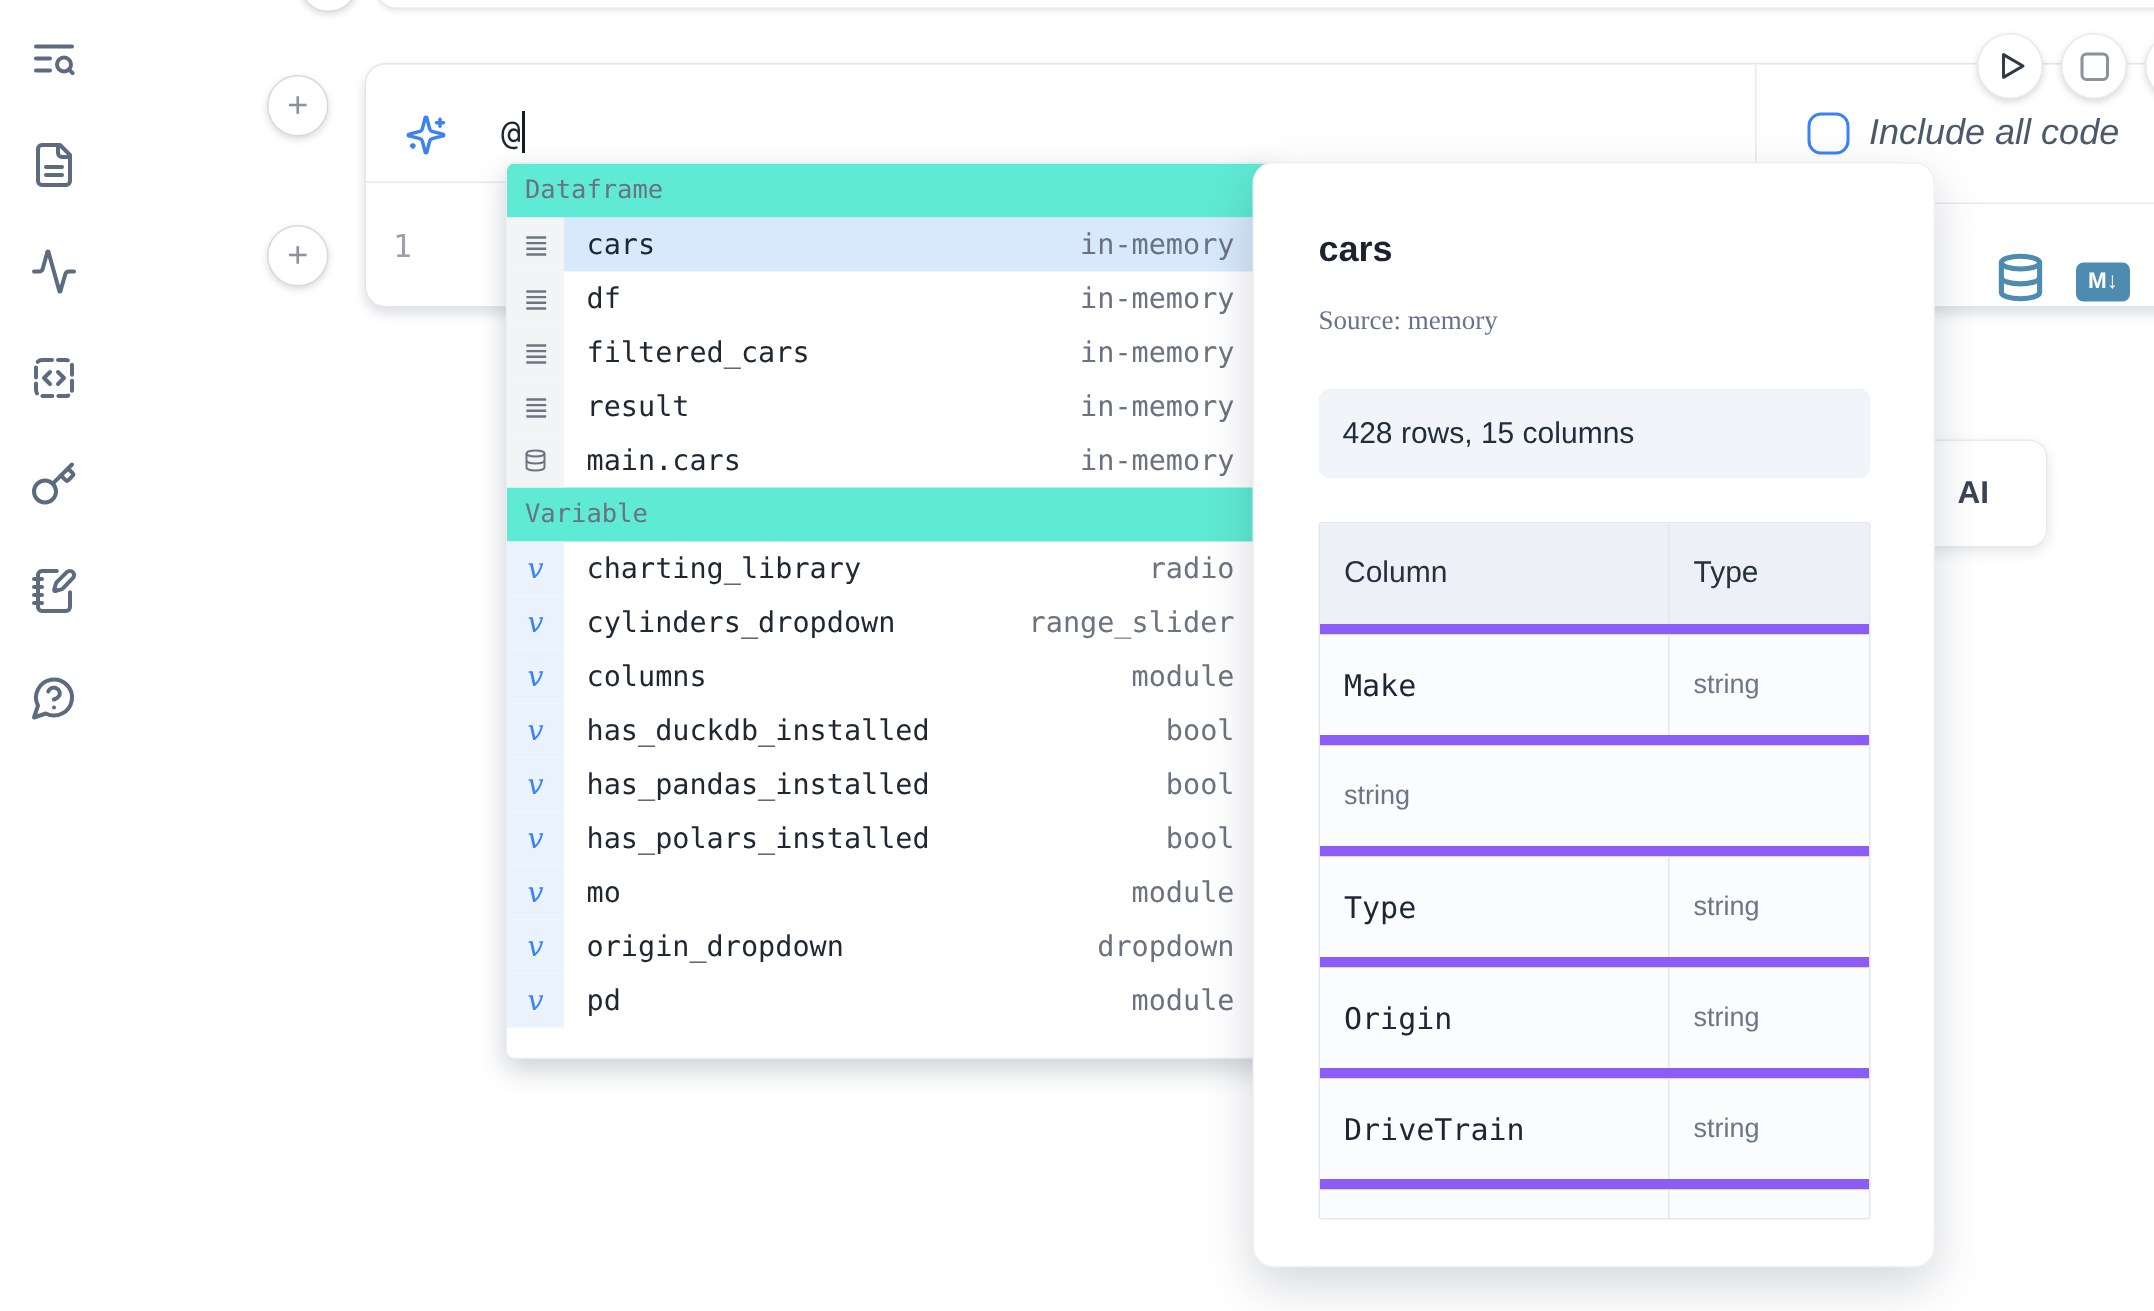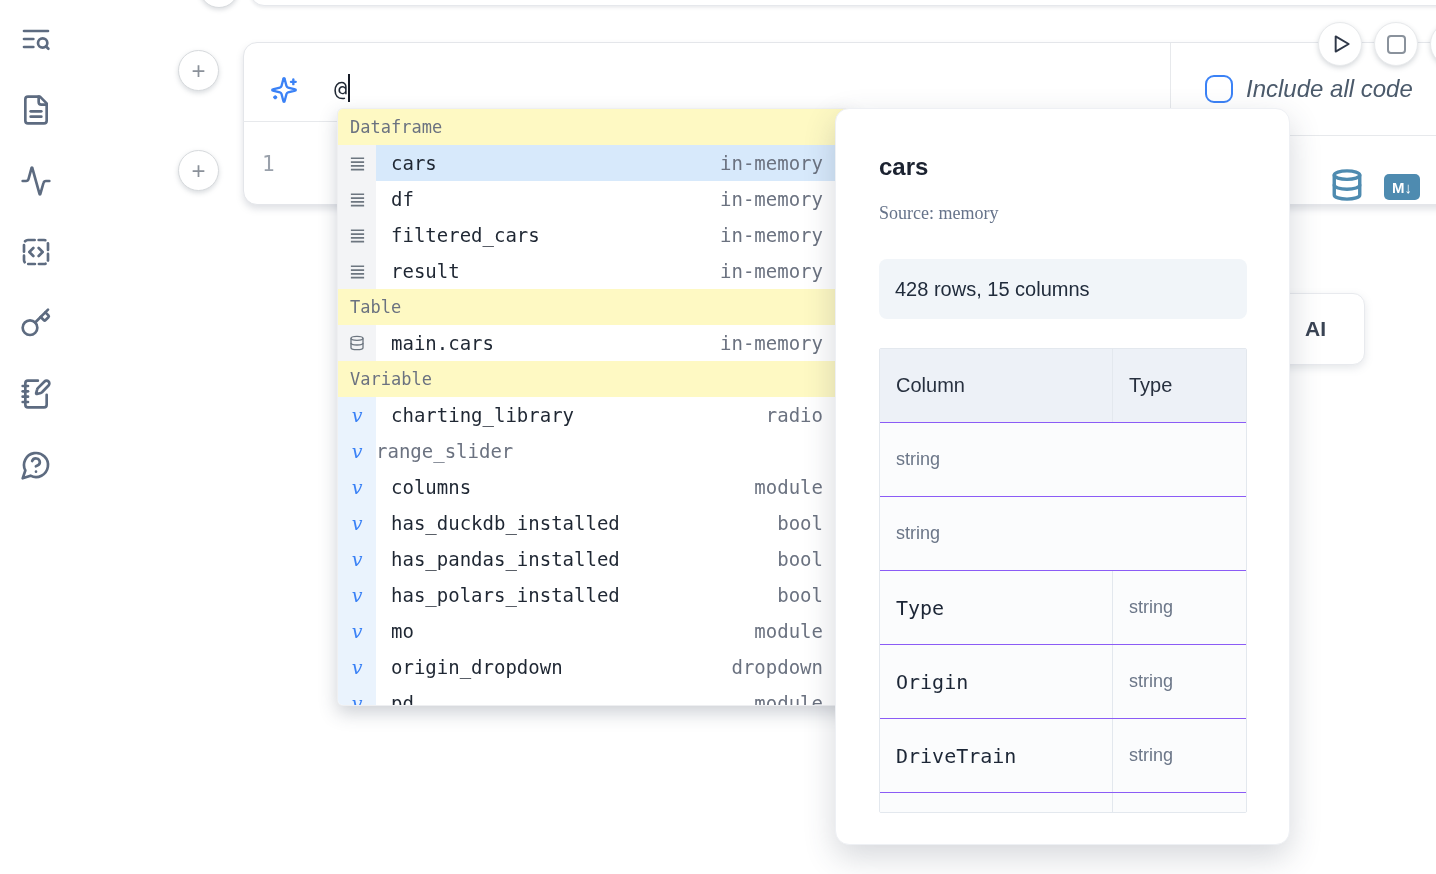--- a/index.html
+++ b/index.html
@@ -67,21 +67,21 @@
     z-index:4; display:flex; align-items:center; justify-content:flex-end; padding-right:38px;
     gap:9px; cursor:pointer; }
   .ai-btn .stem { width:4px; height:20px; background:#3a4454; }
   .ai-btn .frag { font-size:21px; font-weight:bold; color:#3a4454;margin-left:32px; }
 
   
   .completion { position:absolute; left:337px; top:108px; width:515px; height:598px;
     background:#fff; border:1px solid rgba(20,30,50,.07); border-radius:6px;
     box-shadow:0 7px 18px rgba(60,70,90,.25); overflow:hidden; z-index:5;
     font-family:"DejaVu Sans Mono", monospace; }
-  .cm-header { height:36px; line-height:36px; background:#fef9c3; color:#6b7280;
+  .cm-header { height:36px; line-height:36px; background:#5eead4; color:#6b7280;
     font-size:17px; padding-left:12px; }
   .cm-row { height:36px; display:flex; align-items:stretch; cursor:pointer; }
   .cm-gutter { width:38px; flex:none; display:flex; align-items:center; justify-content:center; background:#f3f4f6; }
   .cm-gutter.var { background:#eaf3fd; }
   .cm-content { flex:1; display:flex; align-items:center; min-width:0; }
   .cm-row.selected .cm-content { background:#d7e9fb; }
   .cm-name { font-size:19px; color:#1f2733; padding-left:15px; flex:1; white-space:nowrap; }
   .cm-detail { font-size:19px; color:#6b7280; padding-right:28px; white-space:nowrap; }
   .var-glyph { font-family:"DejaVu Serif", serif; font-style:italic; font-size:19px; color:#3b82f6; }
 
@@ -89,21 +89,21 @@
   .preview { position:absolute; left:835px; top:108px; width:455px; height:737px;
     background:#fff; border:1px solid #eef0f4; border-radius:14px;
     box-shadow:0 12px 32px rgba(50,60,80,.2); z-index:6; }
   .pv-title { position:absolute; left:43px; top:44px; font-size:24px; font-weight:bold; color:#1b2230; }
   .pv-source { position:absolute; left:43px; top:94px; font-size:18px; color:#66738a;font-family:Liberation Serif, serif; }
   .pv-pill { position:absolute; left:43px; top:150px; width:368px; height:60px; background:#f1f5f9;
     border-radius:8px; display:flex; align-items:center; padding-left:16px;
     font-size:20px; color:#212c3c; }
   .pv-table { position:absolute; left:43px; top:239px; width:368px; height:465px; overflow:hidden;
     border:1px solid #e3e8ee; border-radius:2px; }
-  .pv-tr { display:flex; height:74px; border-bottom:1px solid #8b5cf6; background:#fbfcfd; }
+  .pv-tr { display:flex; height:74px; border-bottom:7px solid #8b5cf6; background:#fbfcfd; }
   .pv-tr.head { background:#edf1f7; }
   .pv-td-col { width:233px; border-right:1px solid #e3e8ee; display:flex; align-items:center; padding-left:16px; }
   .pv-td-type { flex:1; display:flex; align-items:center; padding-left:16px; }
   .pv-tr.head .pv-td-col, .pv-tr.head .pv-td-type { font-size:20px; color:#27303f; font-family:"Liberation Sans",sans-serif; }
   .pv-col-name { font-family:"DejaVu Sans Mono", monospace; font-size:20px; color:#1c2636; }
   .pv-col-type { font-size:18px; color:#6b7688; }
 </style>
 </head>
 <body>
 
@@ -265,21 +265,20 @@
         <div class="cm-gutter">
           <svg width="17" height="17" viewBox="0 0 18 18" fill="none" stroke="#6d7680" stroke-width="1.7">
             <path d="M2 3.5h14M2 7.5h14M2 11.5h14M2 15.5h14"></path>
           </svg>
         </div>
         <div class="cm-content">
           <span class="cm-name">result</span>
           <span class="cm-detail">in-memory</span>
         </div>
       </div>
-      <div class="cm-header">Table</div>
       <div class="cm-row">
         <div class="cm-gutter">
           <svg width="16" height="16" viewBox="0 0 24 24" fill="none" stroke="#6d7680" stroke-width="2">
             <ellipse cx="12" cy="5" rx="9" ry="3"></ellipse>
             <path d="M3 5v14a9 3 0 0 0 18 0V5"></path>
             <path d="M3 12a9 3 0 0 0 18 0"></path>
           </svg>
         </div>
         <div class="cm-content">
           <span class="cm-name">main.cars</span>
@@ -294,20 +293,21 @@
         <div class="cm-content">
           <span class="cm-name">charting_library</span>
           <span class="cm-detail">radio</span>
         </div>
       </div>
       <div class="cm-row">
         <div class="cm-gutter var">
           <span class="var-glyph">v</span>
         </div>
         <div class="cm-content">
+          <span class="cm-name">cylinders_dropdown</span>
           <span class="cm-detail">range_slider</span>
         </div>
       </div>
       <div class="cm-row">
         <div class="cm-gutter var">
           <span class="var-glyph">v</span>
         </div>
         <div class="cm-content">
           <span class="cm-name">columns</span>
           <span class="cm-detail">module</span>
@@ -372,20 +372,23 @@
   <div class="preview">
     <div class="pv-title">cars</div>
     <div class="pv-source">Source: memory</div>
     <div class="pv-pill">428 rows, 15 columns</div>
     <div class="pv-table" id="schema-table">
         <div class="pv-tr head">
           <div class="pv-td-col">Column</div>
           <div class="pv-td-type">Type</div>
         </div>
         <div class="pv-tr">
+          <div class="pv-td-col">
+            <span class="pv-col-name">Make</span>
+          </div>
           <div class="pv-td-type">
             <span class="pv-col-type">string</span>
           </div>
         </div>
         <div class="pv-tr">
           <div class="pv-td-type">
             <span class="pv-col-type">string</span>
           </div>
         </div>
         <div class="pv-tr">

